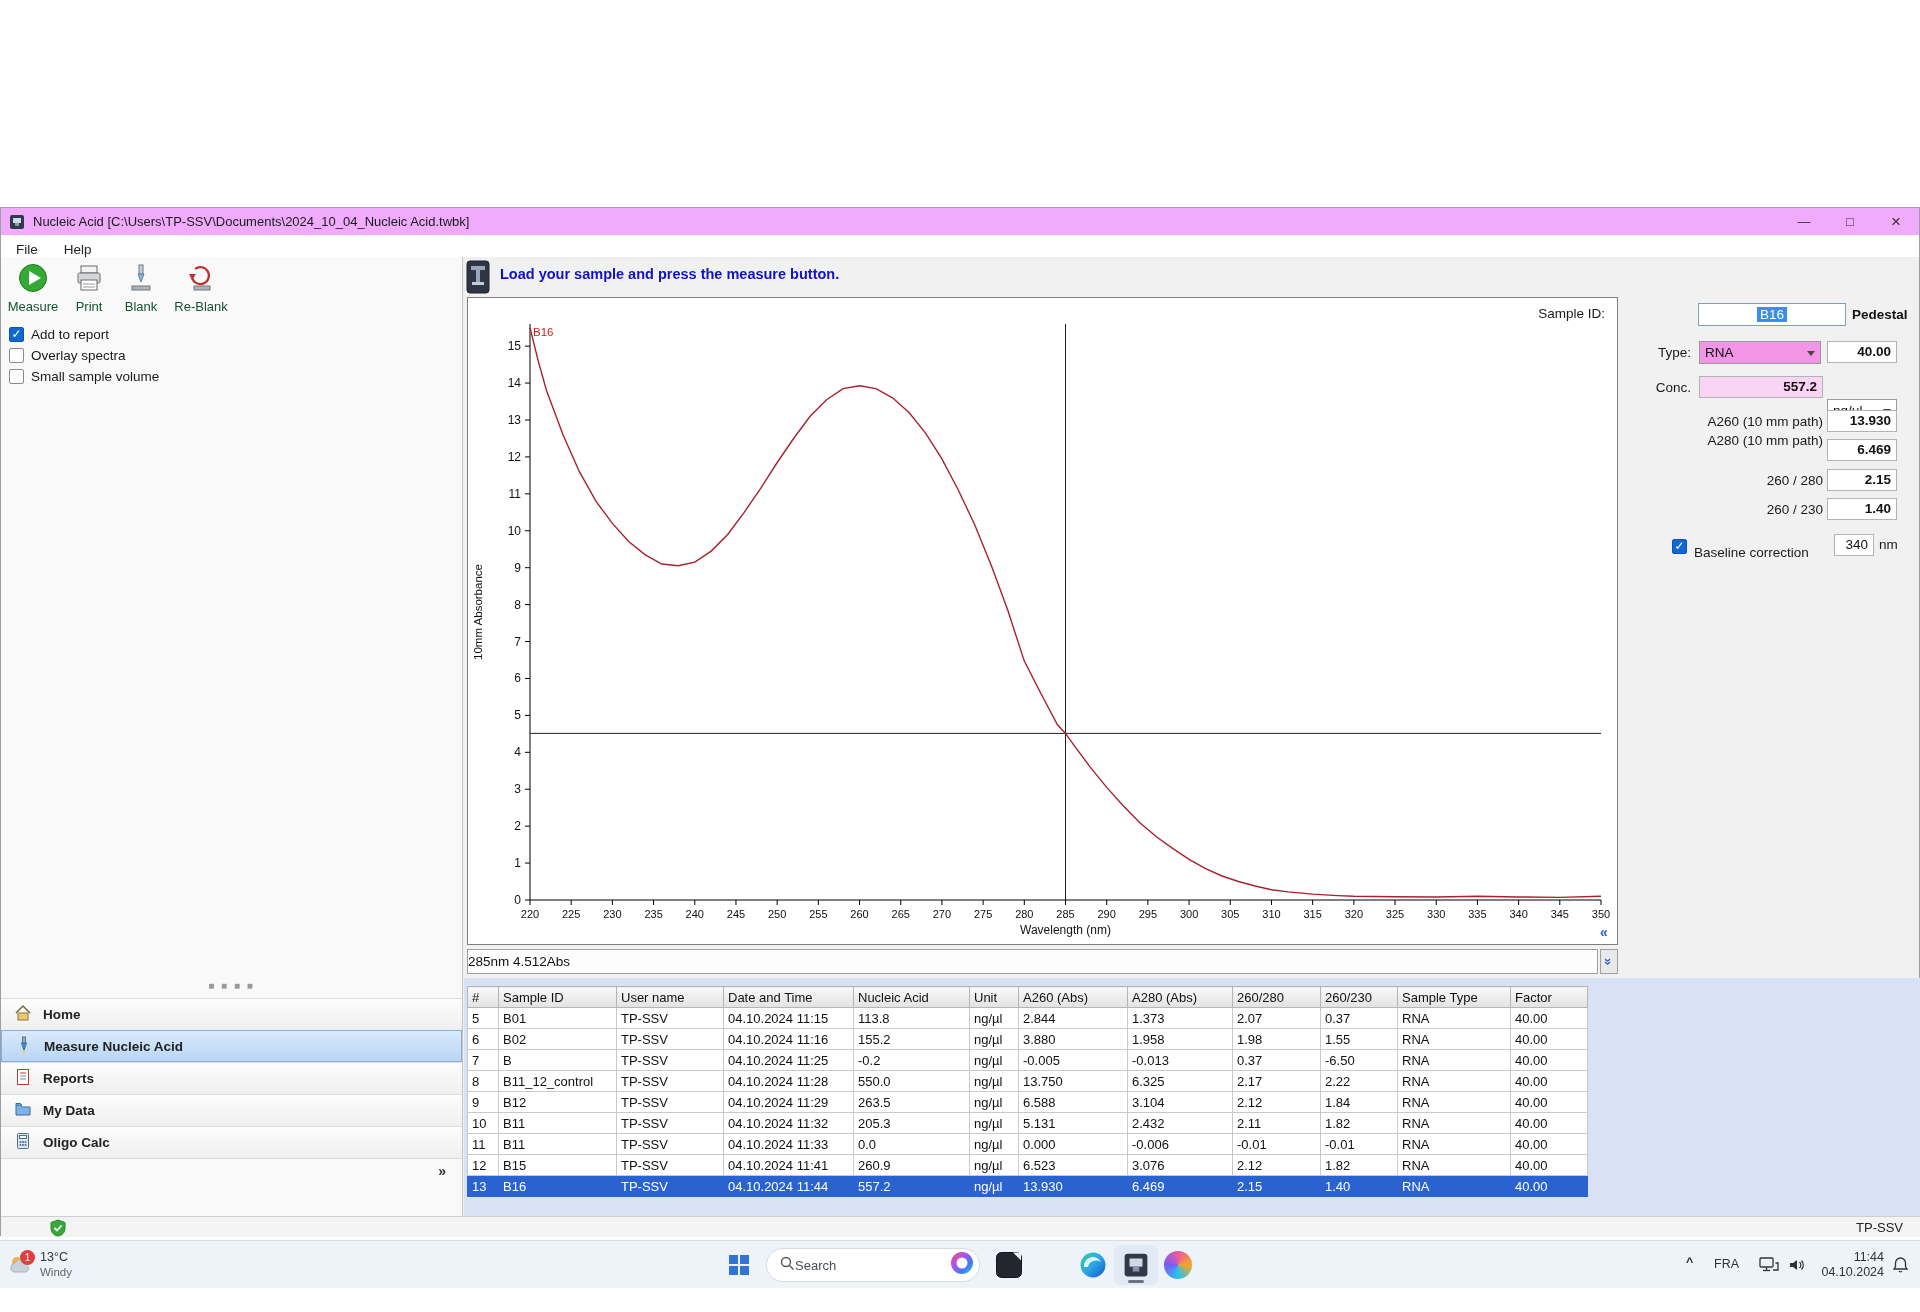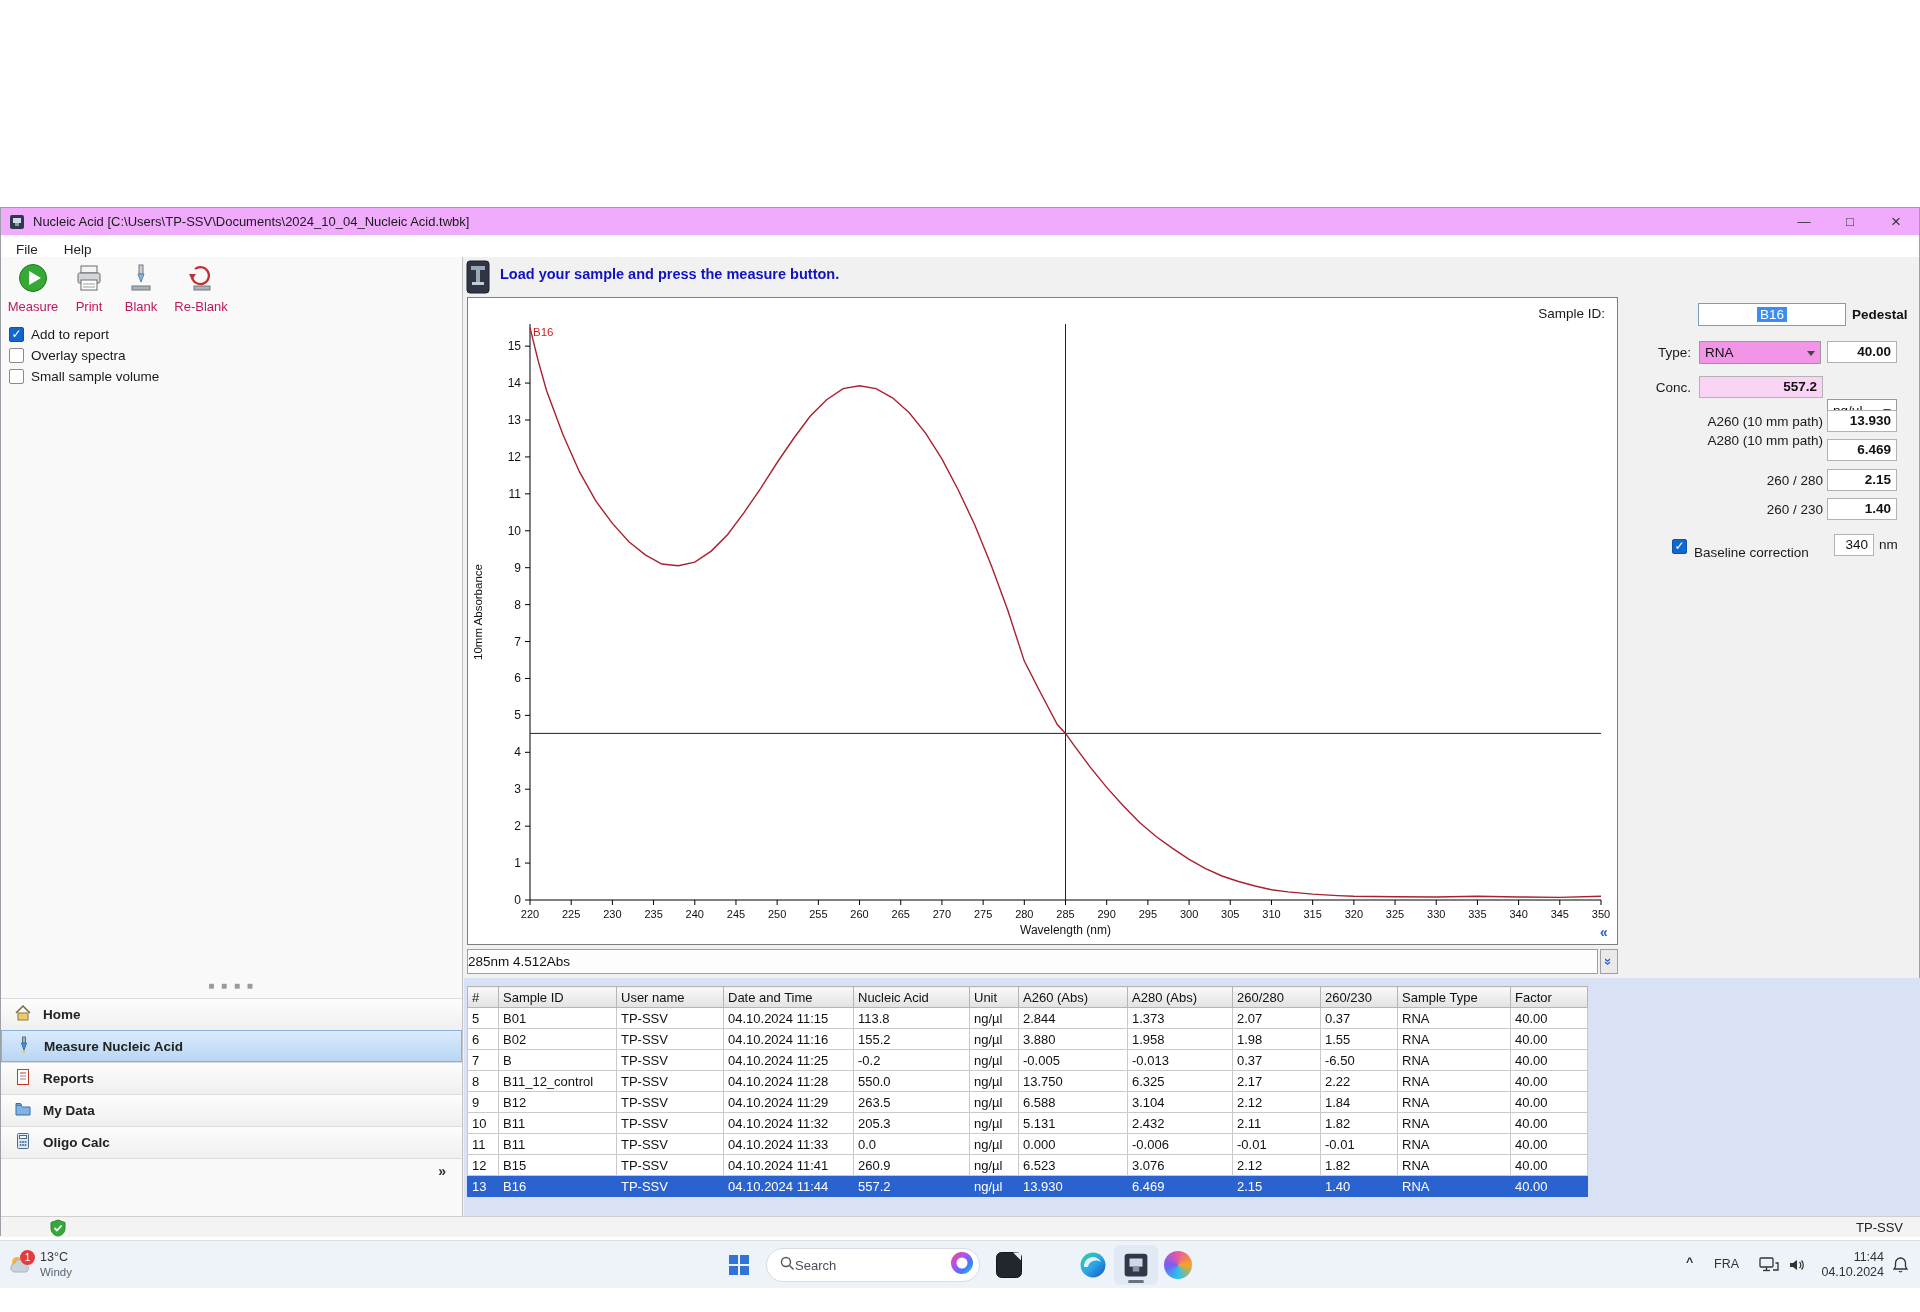--- a/index.html
+++ b/index.html
@@ -12,21 +12,21 @@
   .win-btns{position:absolute;right:0;top:0;height:27px;display:flex}
   .wbtn{width:46px;height:27px;display:flex;align-items:center;justify-content:center;font-size:13px;color:#333}
   .wbtn.close{font-size:17px}
   .menubar{left:0;top:27px;width:100%;height:22px;background:#fff;display:flex;align-items:flex-end;padding-left:15px;gap:26px;font-size:13.5px}
   .menu-item{color:#222}
   .vdivider{left:461px;top:49px;width:1px;height:959px;background:#c3c3c3}
   
   .left-panel{left:0;top:49px;width:461px;height:959px;background:#f9f9f9}
   .toolbar{position:absolute;left:6px;top:5px;display:flex;gap:8px}
   .tool{text-align:center}
-  .tool .lbl{font-size:13px;color:#be185d;margin-top:1px}
+  .tool .lbl{font-size:13px;color:#14532d;margin-top:1px}
   .checkrow{position:absolute;left:8px;display:flex;align-items:center;gap:7px;height:18px;font-size:13.5px;color:#1a1a1a}
   .cb{width:15px;height:15px;border:1px solid #8a8a8a;background:#fff;border-radius:2px;flex:0 0 auto}
   .cb.checked{background:#0f67cf;border-color:#0c55ab}
   .cb.checked::after{content:"✓";color:#fff;font-size:12px;line-height:13px;display:block;text-align:center}
   .splitter-dots{position:absolute;left:0;top:721px;width:461px;height:16px;text-align:center;color:#9a9a9a;font-size:10px;letter-spacing:2px;line-height:16px}
   .nav{position:absolute;left:0;top:741px;width:461px}
   .nav-item{height:32px;display:flex;align-items:center;gap:11px;padding-left:13px;border-top:1px solid #dcdcdc;background:linear-gradient(#fdfdfd,#efefef);font-size:13.5px;font-weight:bold;color:#222}
   .nav-item.selected{background:linear-gradient(#d9eafc,#b9d6f5);border:1px solid #86b0dd;height:32px}
   .nav-chevron{height:24px;border-top:1px solid #dcdcdc;display:flex;align-items:center;justify-content:flex-end;padding-right:16px;font-weight:bold;font-size:14px;color:#333}
   

